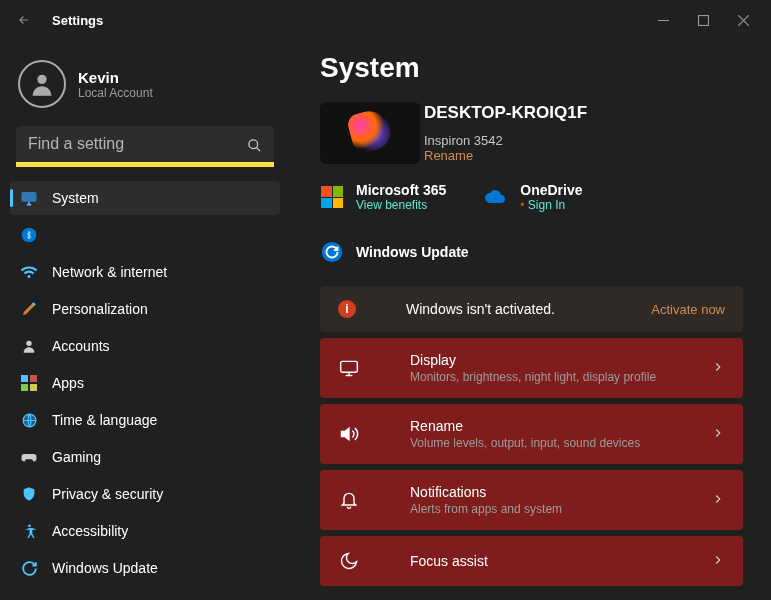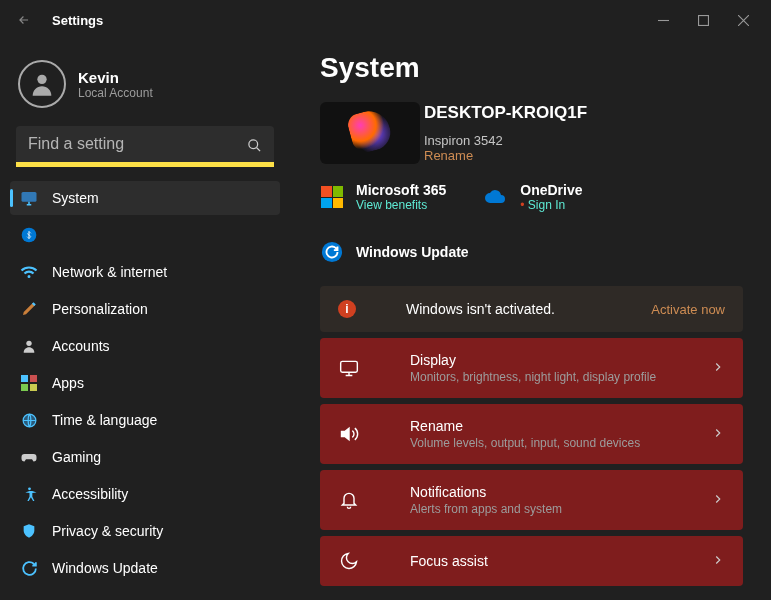--- a/index.html
+++ b/index.html
@@ -173,34 +173,34 @@
       <div class="nav-item">
         <span class="icon">
             <svg width="18" height="18" viewBox="0 0 24 24" fill="#ccc">
               <path d="M6 8h12a4 4 0 014 4v2a4 4 0 01-4 4l-2-3h-8l-2 3a4 4 0 01-4-4v-2a4 4 0 014-4z"></path>
             </svg>
           </span>
         <span class="label">Gaming</span>
       </div>
       <div class="nav-item">
         <span class="icon">
+            <svg width="16" height="16" viewBox="0 0 24 24" fill="#4cc2ff">
+              <path d="M12 2l8 3v6c0 5-3.5 9.5-8 11-4.5-1.5-8-6-8-11V5z"></path>
+            </svg>
+          </span>
+        <span class="label">Privacy &amp; security</span>
+      </div>
+      <div class="nav-item">
+        <span class="icon">
             <svg width="17" height="17" viewBox="0 0 24 24" fill="#4cc2ff">
               <circle cx="12" cy="4" r="2"></circle>
               <path d="M12 7l-6 2 6 1v5l-3 6h2l3-5 3 5h2l-3-6v-5l6-1-6-2z"></path>
             </svg>
           </span>
         <span class="label">Accessibility</span>
-      </div>
-      <div class="nav-item">
-        <span class="icon">
-            <svg width="16" height="16" viewBox="0 0 24 24" fill="#4cc2ff">
-              <path d="M12 2l8 3v6c0 5-3.5 9.5-8 11-4.5-1.5-8-6-8-11V5z"></path>
-            </svg>
-          </span>
-        <span class="label">Privacy &amp; security</span>
       </div>
       <div class="nav-item">
         <span class="icon">
             <svg width="17" height="17" viewBox="0 0 24 24" fill="none" stroke="#4cc2ff" stroke-width="2.5">
               <path d="M21 12a9 9 0 11-3-6.7L21 8M21 3v5h-5"></path>
             </svg>
           </span>
         <span class="label">Windows Update</span>
       </div>
     </div>

